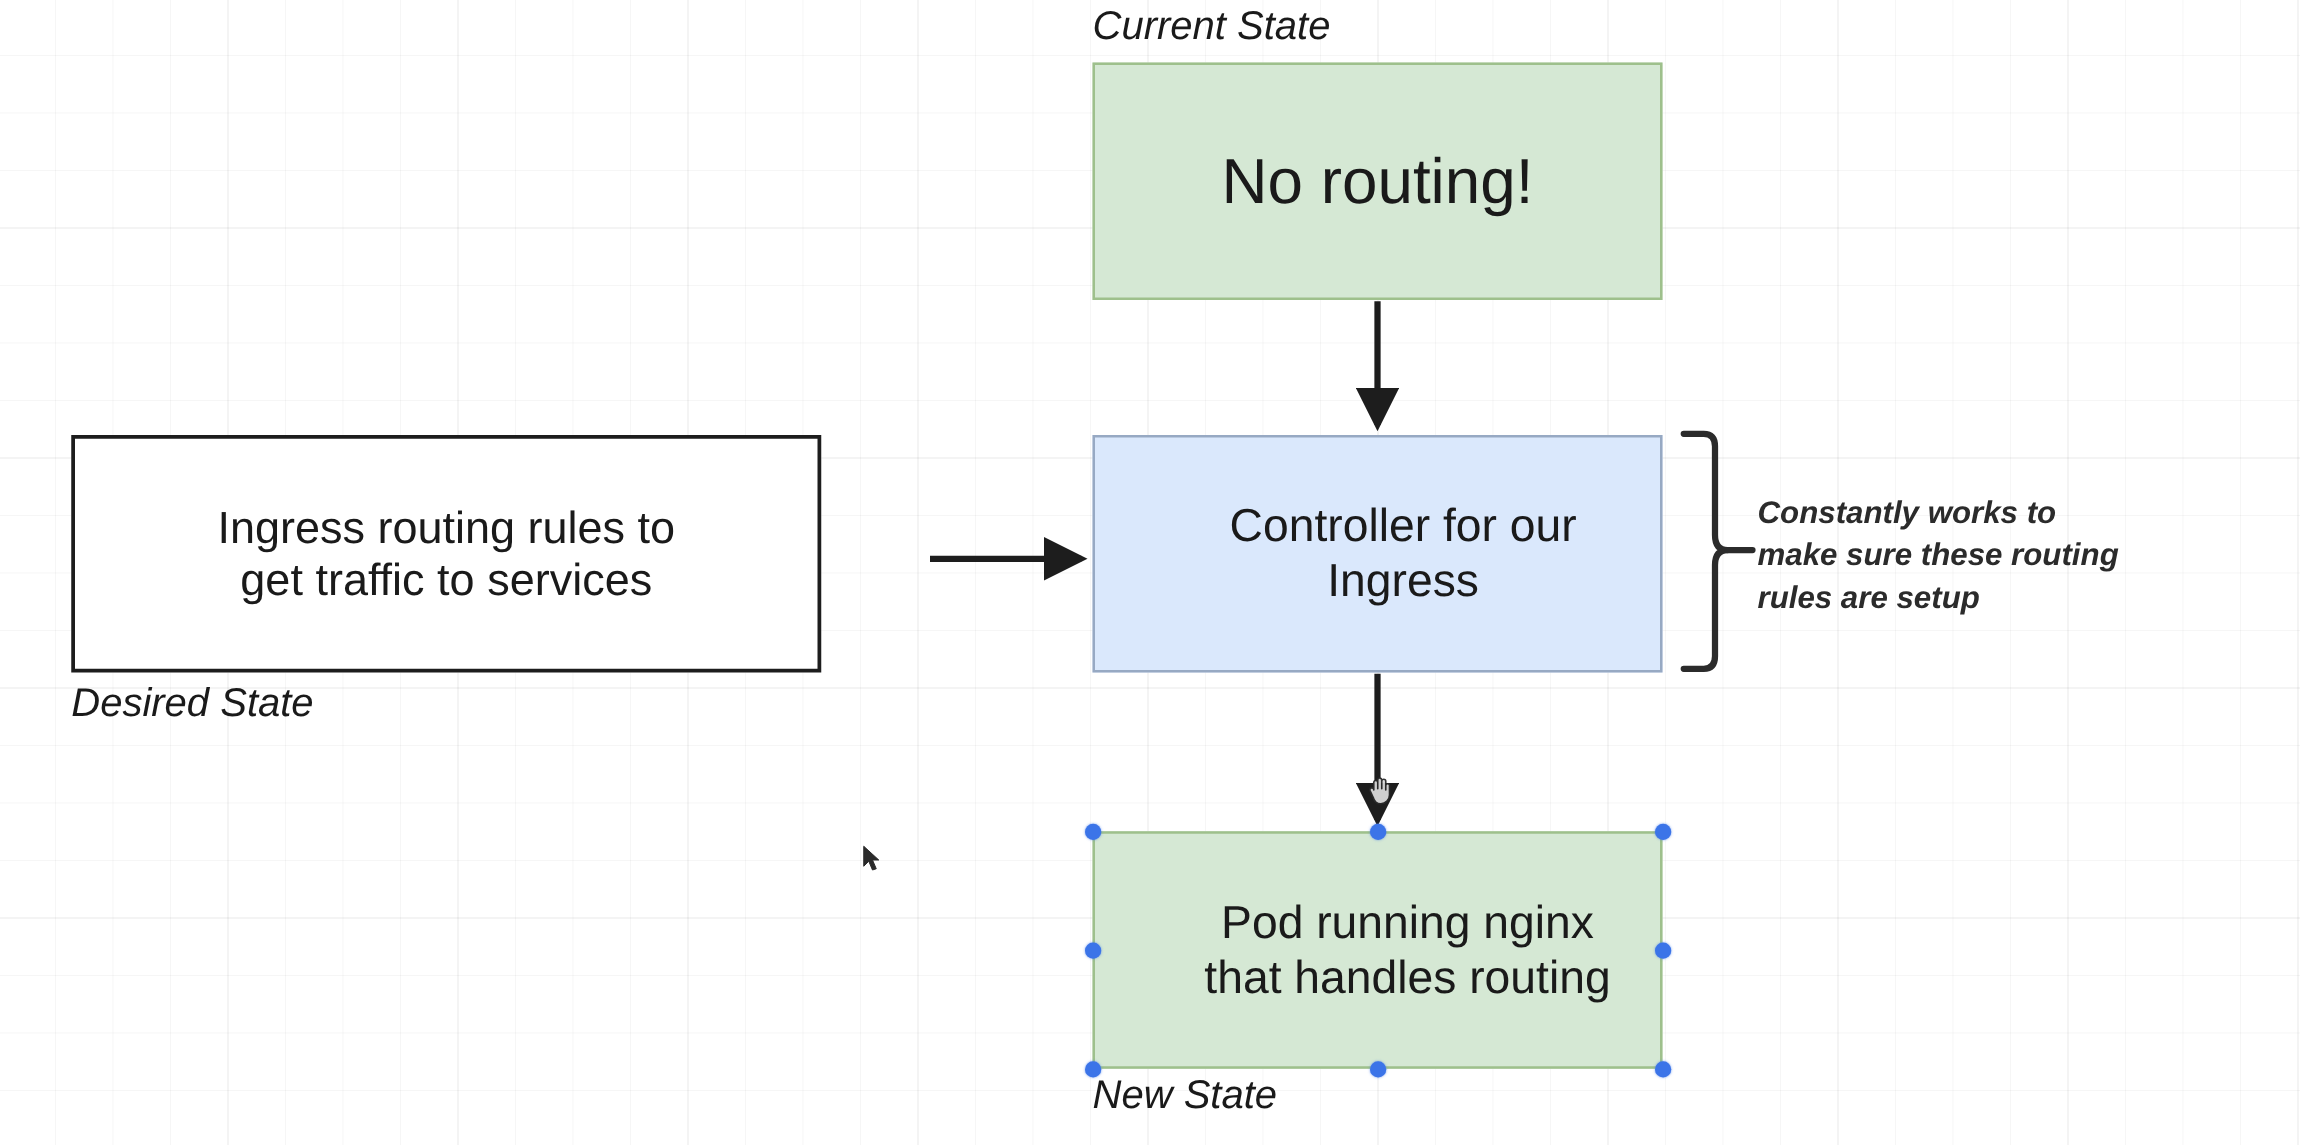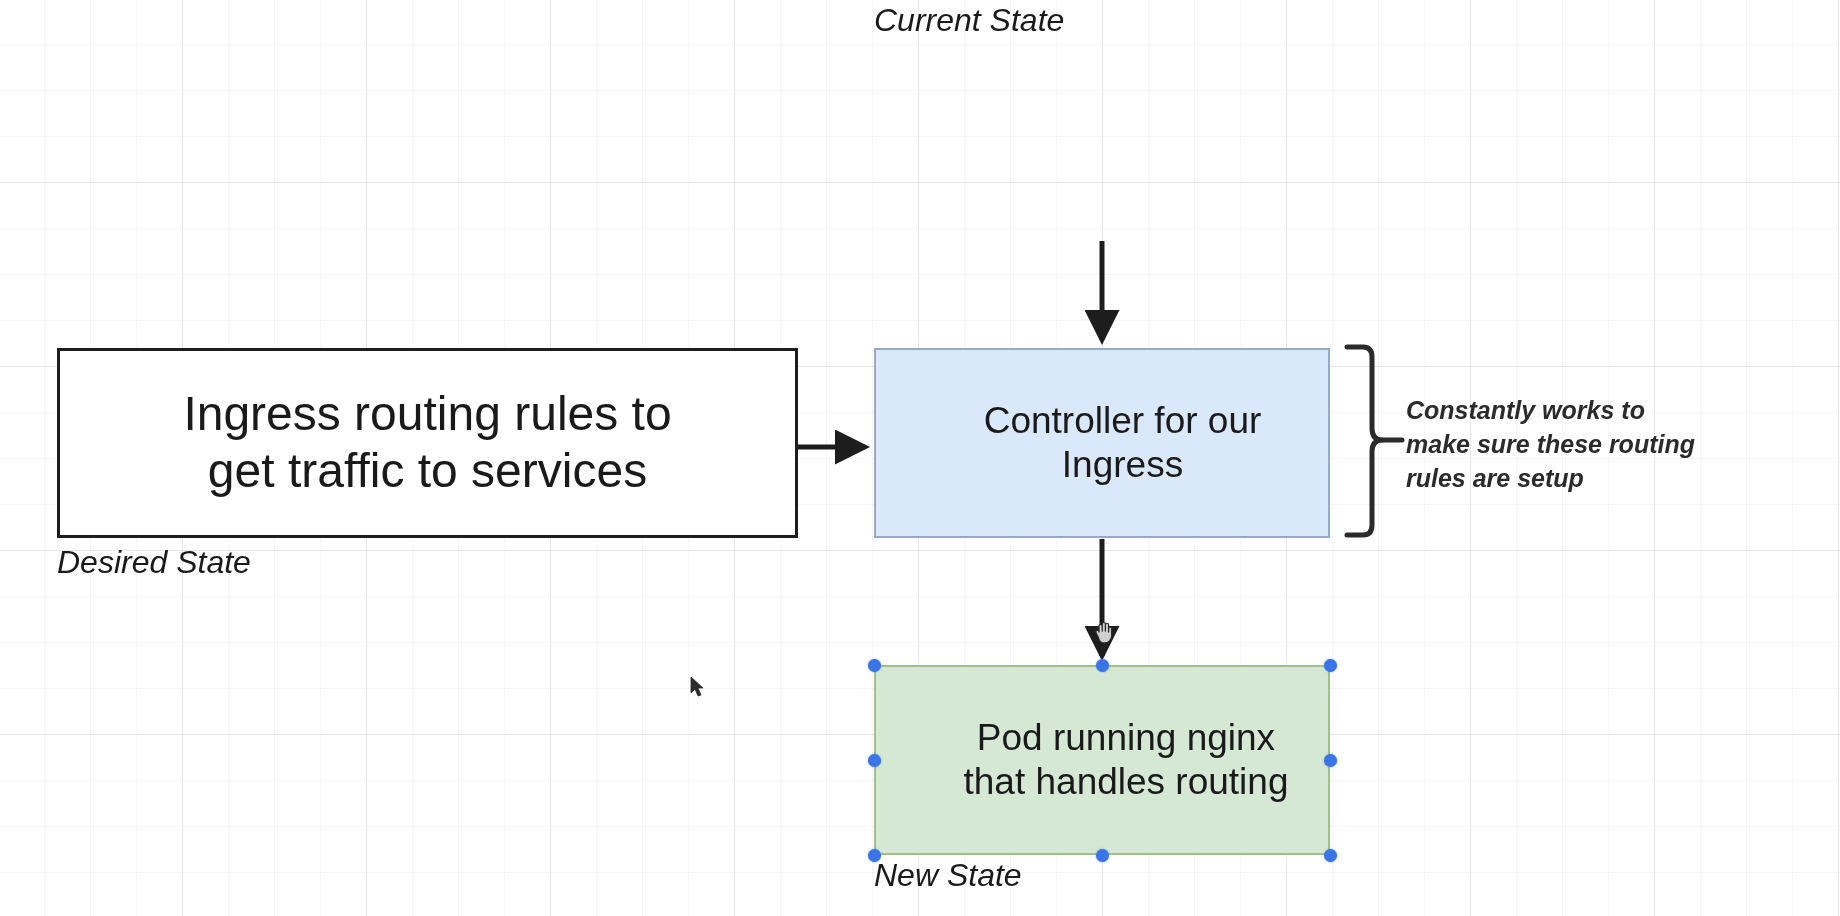--- a/index.html
+++ b/index.html
@@ -62,22 +62,22 @@
     font-size: 37px;
   }
   #box-pod {
     left: 874px; top: 665px;
     width: 456px; height: 190px;
     font-size: 37px;
     padding-left: 48px;
   }
   #box-ingress {
     left: 57px; top: 348px;
-    width: 741px; height: 190px;
-    font-size: 48px;
+    width: 600px; height: 190px;
+    font-size: 36px;
     padding: 0 10px;
   }
 
   
   .caption {
     position: absolute;
     font-style: italic;
     font-size: 32px;
     color: #1a1a1a;
     white-space: nowrap;
@@ -166,20 +166,21 @@
                L 1372 428
                Q 1372 440 1382 440
                Q 1372 440 1372 452
                L 1372 525
                Q 1372 535 1363 535
                L 1347 535" fill="none" stroke="#2b2b2b" stroke-width="5" stroke-linecap="round" stroke-linejoin="round"></path>
       <line x1="1382" y1="440" x2="1402" y2="440" stroke="#2b2b2b" stroke-width="5" stroke-linecap="round"></line>
     </g>
   </svg>
 
+  <div class="node node-green" id="box-no-routing">No routing!</div>
 
   <div class="node node-blue" id="box-controller">Controller for our
 Ingress</div>
 
   <div class="node node-green" id="box-pod">Pod running nginx
 that handles routing</div>
 
   <div class="node node-white" id="box-ingress">Ingress routing rules to
 get traffic to services</div>
 

